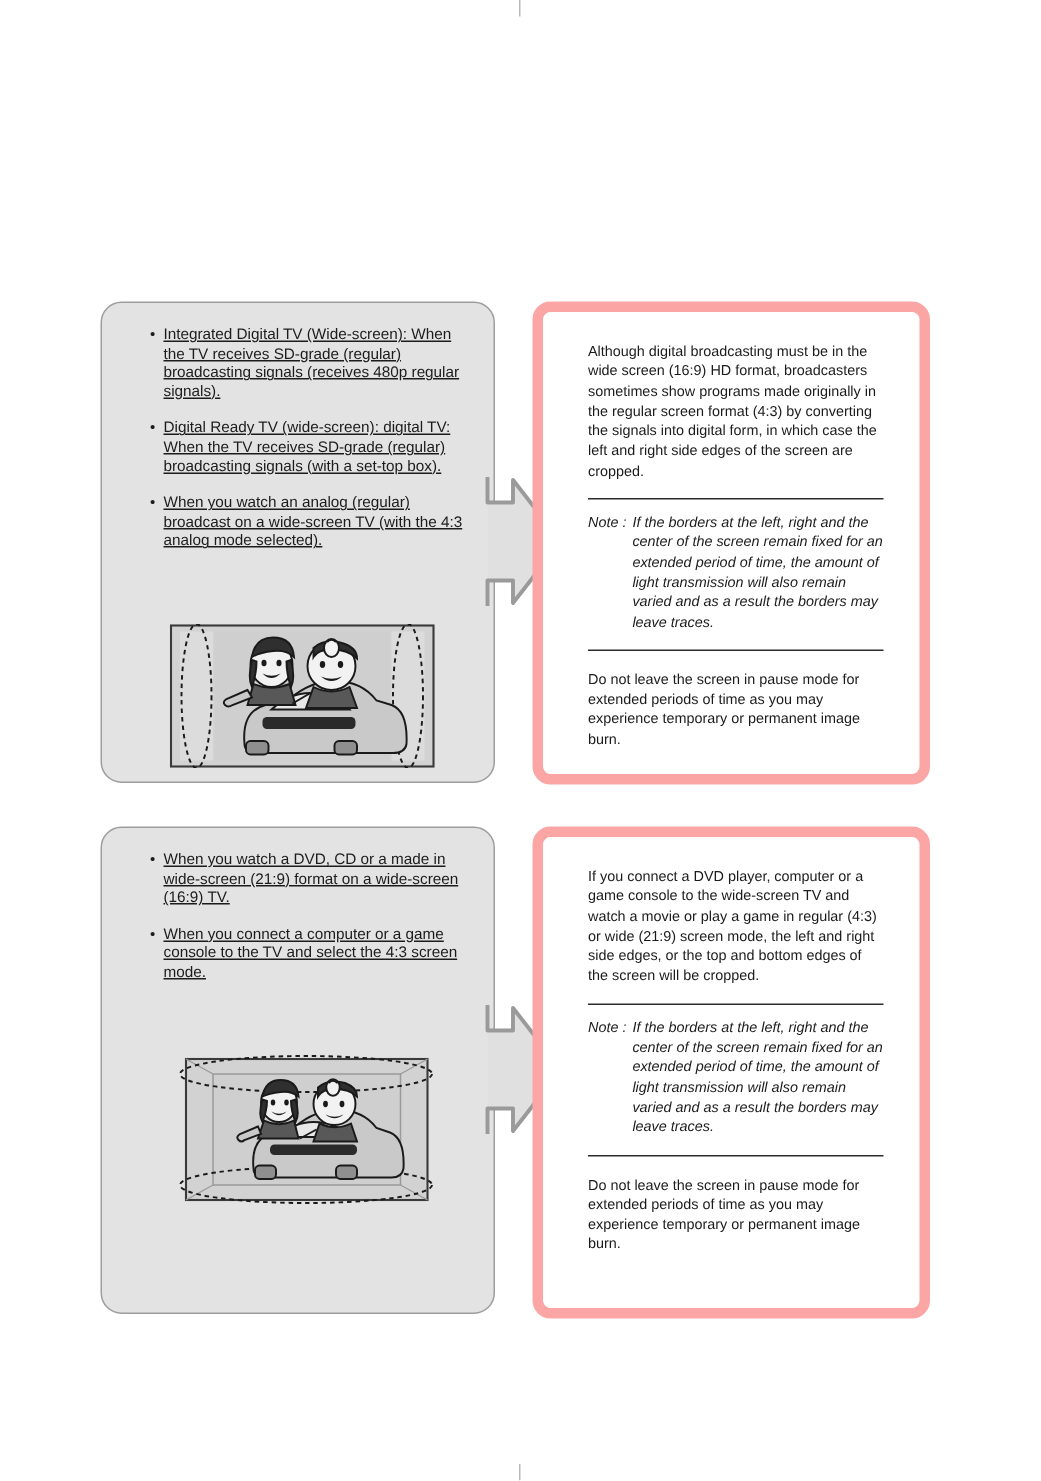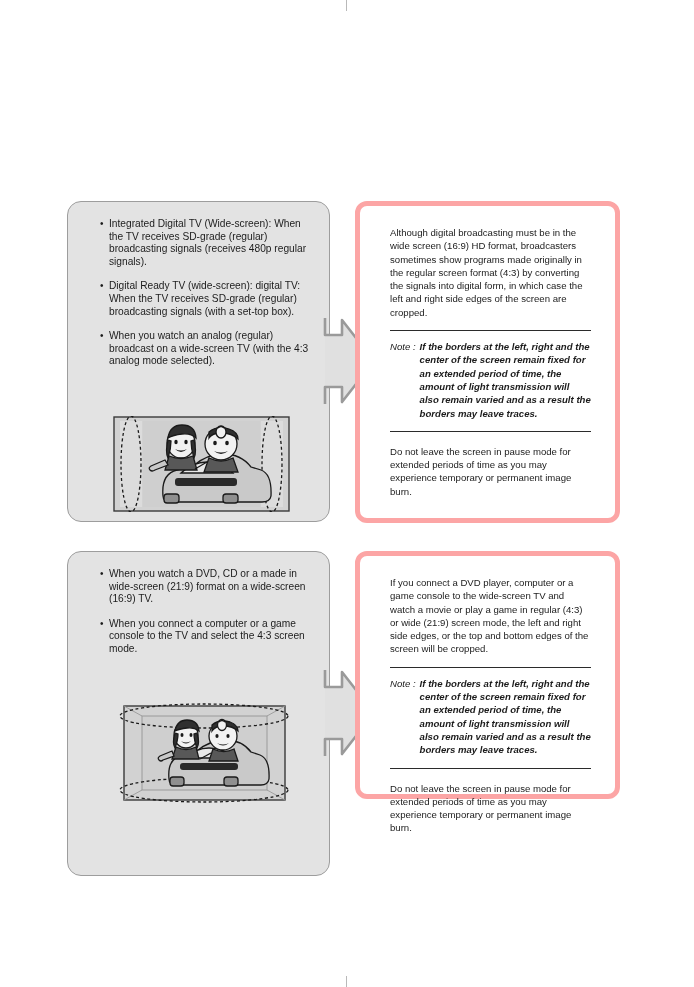--- a/index.html
+++ b/index.html
@@ -47,26 +47,26 @@
   }
   .section.s1 .panel-left { top: 0px; height: 321px; }
   .section.s2 .panel-left { top: 0px; height: 325px; }
 
   
   .panel-right {
     position: absolute;
     left: 355px;
     width: 265px;
     background: #ffffff;
-    border: 5px solid #fca5a5;
+    border: 7px solid #fca5a5;
     border-radius: 12px;
     box-sizing: border-box;
   }
   .section.s1 .panel-right { top: 0px; height: 322px; }
-  .section.s2 .panel-right { top: 0px; height: 248px; }
+  .section.s2 .panel-right { top: 0px; height: 328px; }
 
   
   .arrow {
     position: absolute;
     left: 322px;
     width: 54px;
     height: 92px;
   }
   .section.s1 .arrow { top: 114px; }
   .section.s2 .arrow { top: 116px; }
@@ -84,21 +84,21 @@
     line-height: 12.6px;
     color: #1c1c1c;
     margin-bottom: 12px;
   }
   .bullet:last-child { margin-bottom: 0; }
   .bullet .dot {
     flex: 0 0 9px;
     font-size: 10px;
     line-height: 12.6px;
   }
-  .bullet .txt { flex: 1 1 auto; }
+  .bullet .txt { flex: 1 1 auto; text-decoration: underline; }
 
   
   .rp-inner {
     position: absolute;
     left: 30px;
     right: 24px;
     top: 20px;
   }
   .para {
     font-size: 9.6px;
@@ -116,21 +116,21 @@
     line-height: 13.3px;
     font-style: italic;
     color: #1b1b1b;
   }
   .note .note-label {
     flex: 0 0 auto;
     padding-right: 4px;
     white-space: nowrap;
     text-align: center;
   }
-  .note .note-body { flex: 1 1 auto; font-weight: bold; }
+  .note .note-body { flex: 1 1 auto; }
   .para-after {
     font-size: 9.6px;
     line-height: 13.3px;
     color: #1b1b1b;
     margin-top: 13px;
   }
 
   
   .illus {
     position: absolute;

